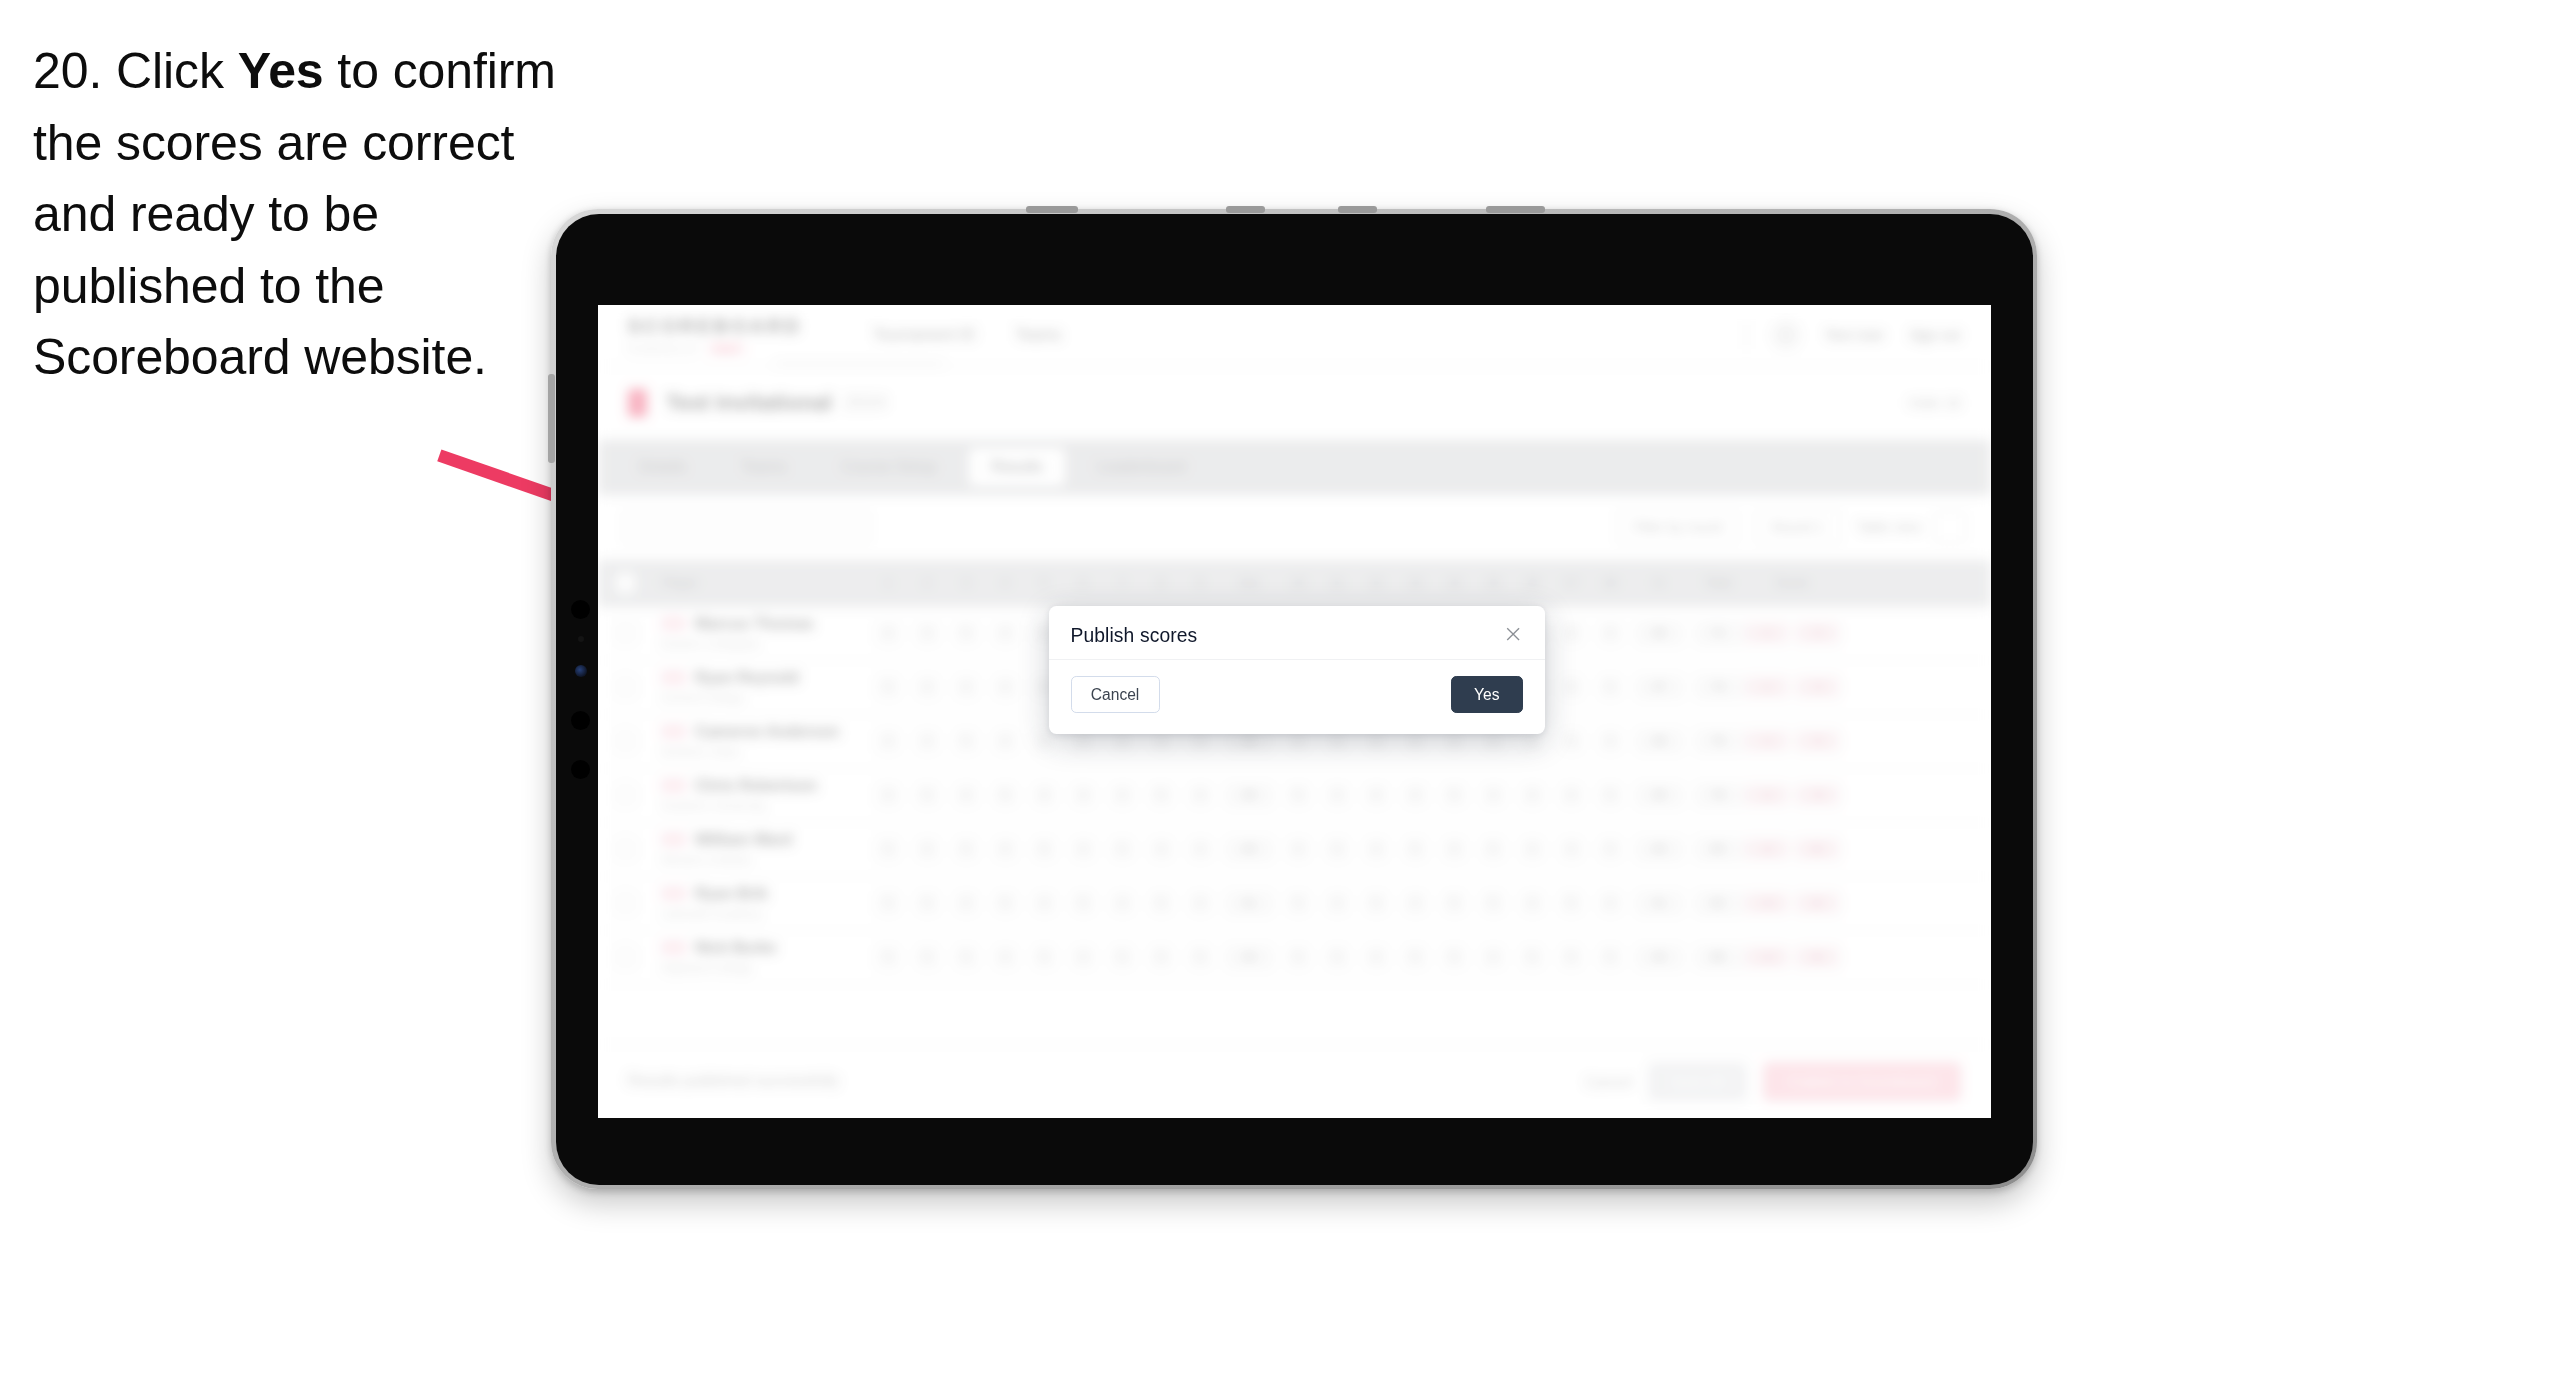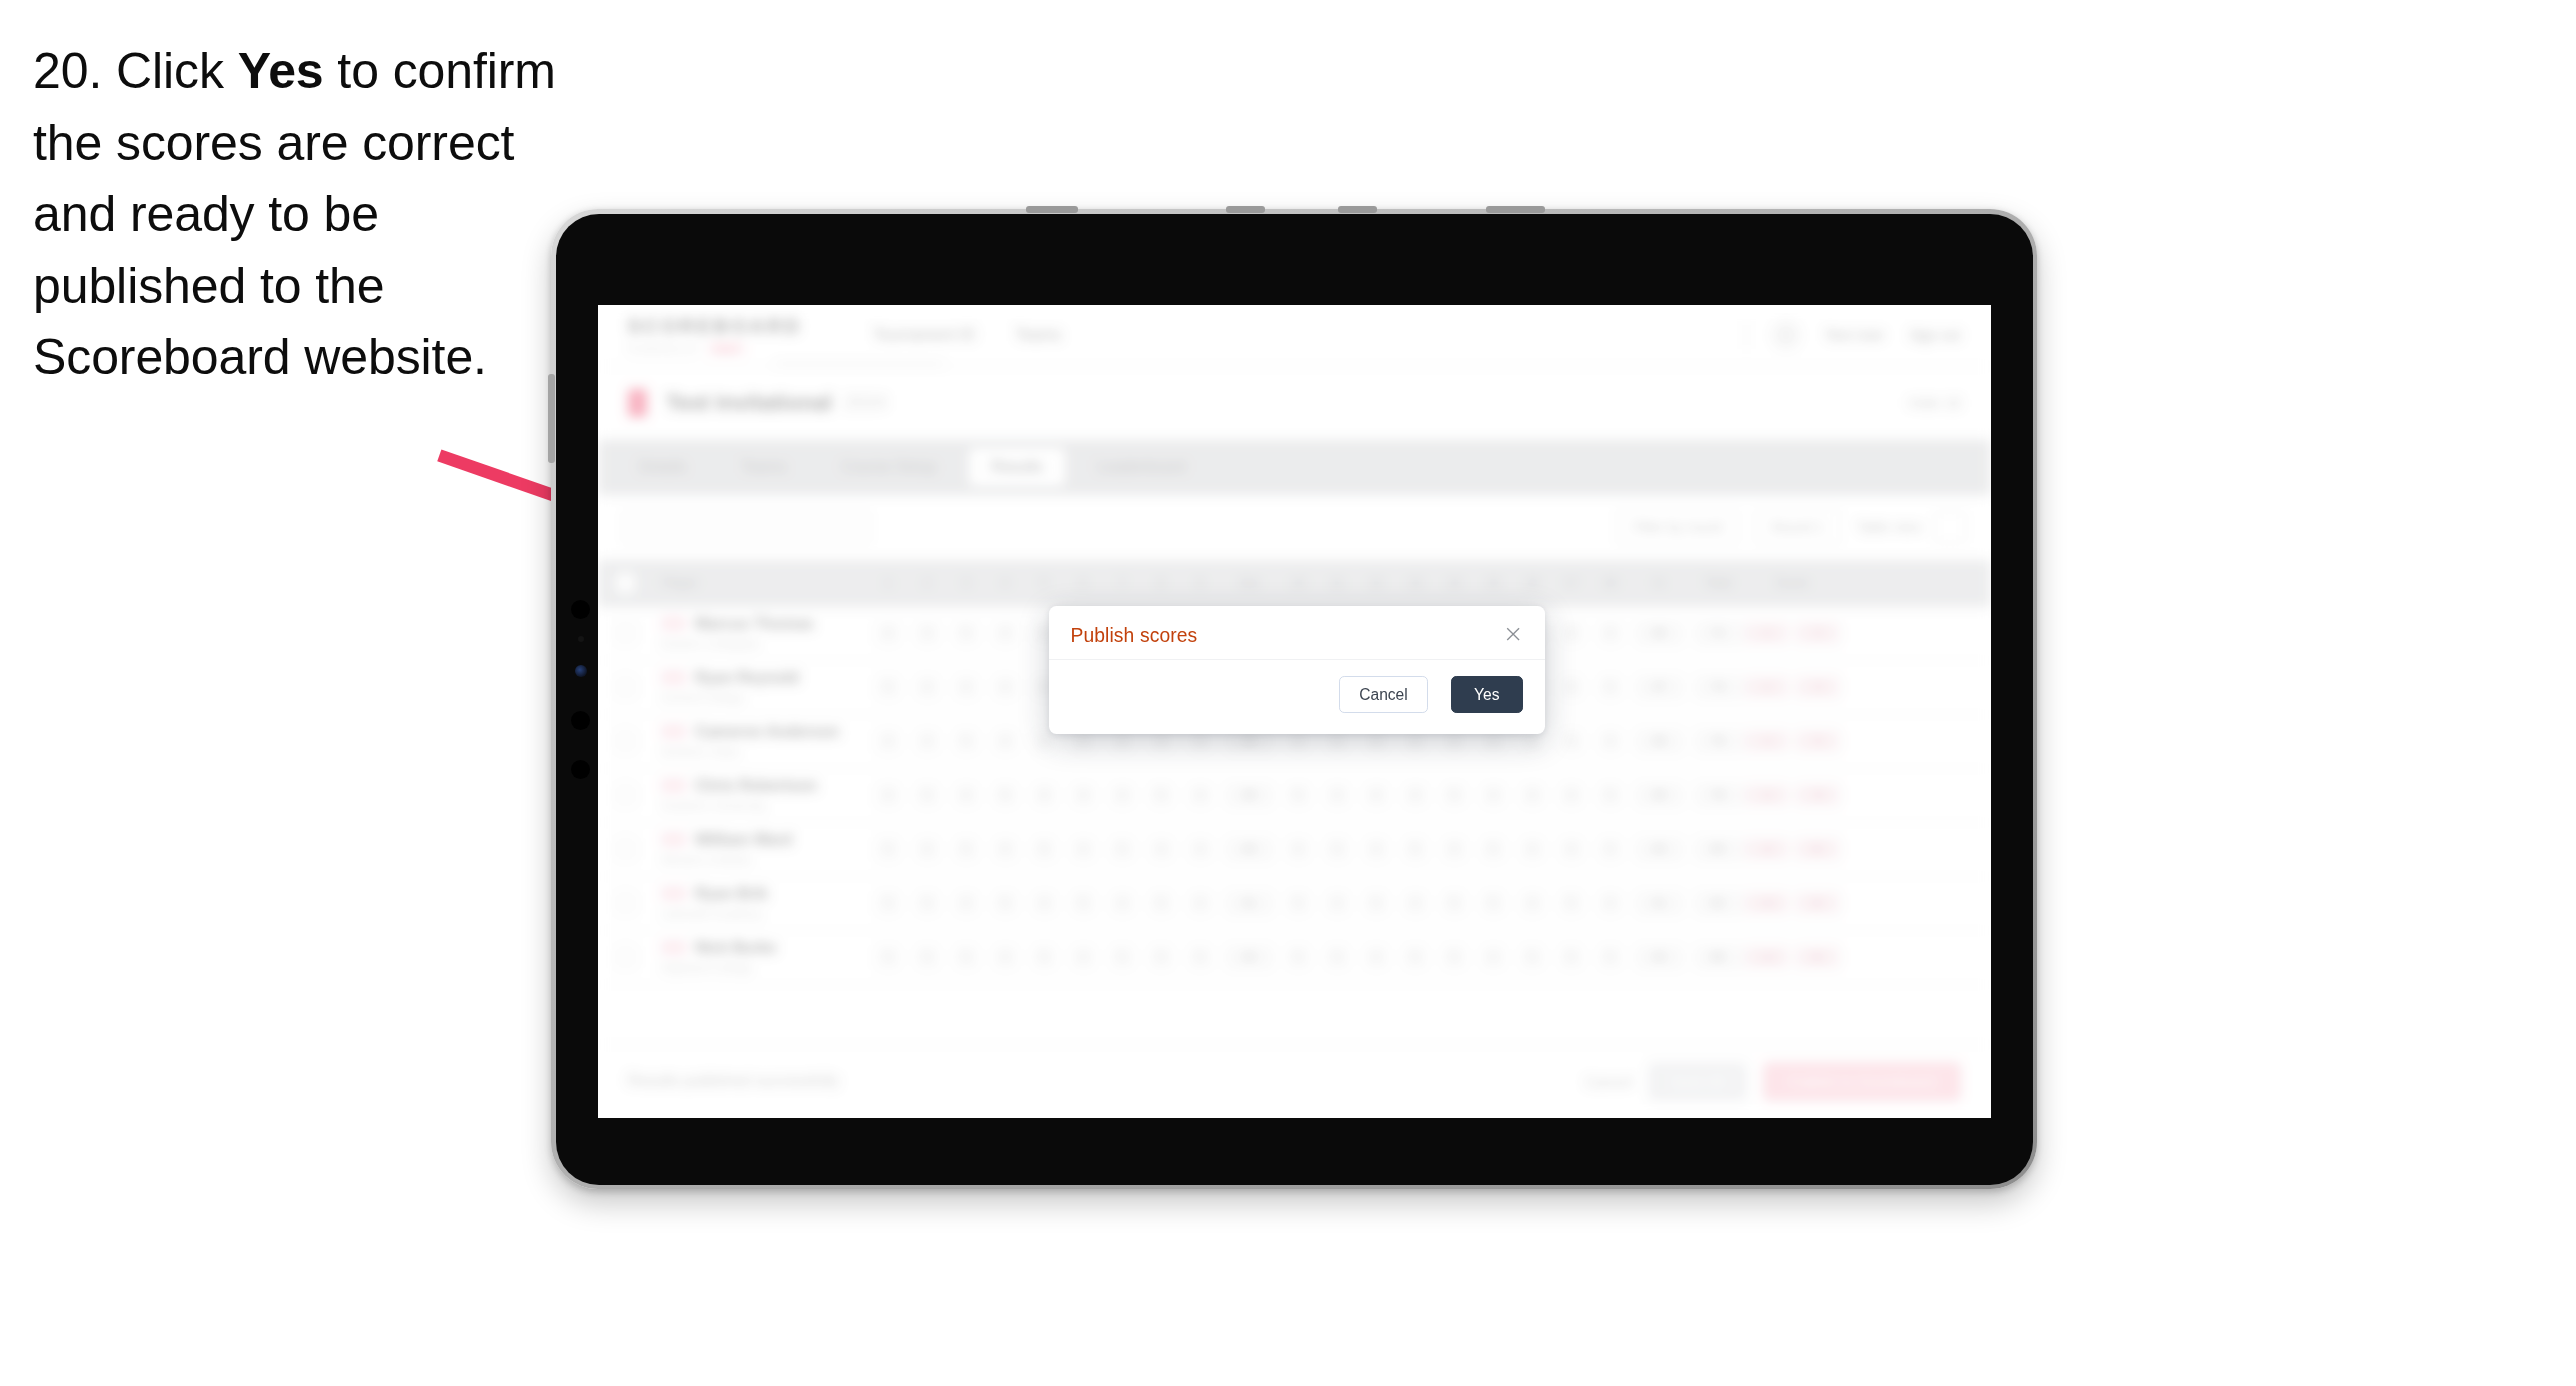--- a/index.html
+++ b/index.html
@@ -367,21 +367,21 @@
     box-shadow: 0 7.4px 31px rgba(30,40,60,0.22), 0 1.5px 6px rgba(30,40,60,0.10);
     padding: 0;
   }
   #dialog-header {
     position: relative;
     padding: 19.3px 22px 12px 22px;
     border-bottom: 0.7px solid #f0f1f3;
   }
   #dialog-title {
     font-size: 19.3px;
-    color: #c2410c;
+    color: #0f172a;
     font-weight: 400;
     letter-spacing: 0.1px;
   }
   #dialog-close {
     position: absolute;
     right: 19.3px;
     top: 16.3px;
     width: 25px;
     height: 25px;
     display: flex;
@@ -393,21 +393,21 @@
     padding: 19.3px 22px 7.4px 22px;
   }
   #dialog-message {
     font-size: 15.6px;
     color: #7c828b;
     line-height: 1.4;
   }
   #dialog-footer {
     padding: 16.3px 22px 21px 22px;
     display: flex;
-    justify-content: flex-end;
+    justify-content: space-between;
     gap: 23px;
   }
   .dlg-btn {
     font-size: 15.6px;
     border-radius: 5.2px;
     padding: 9.6px 19.3px;
     cursor: pointer;
     font-family: "Liberation Sans", sans-serif;
     line-height: 1;
   }

